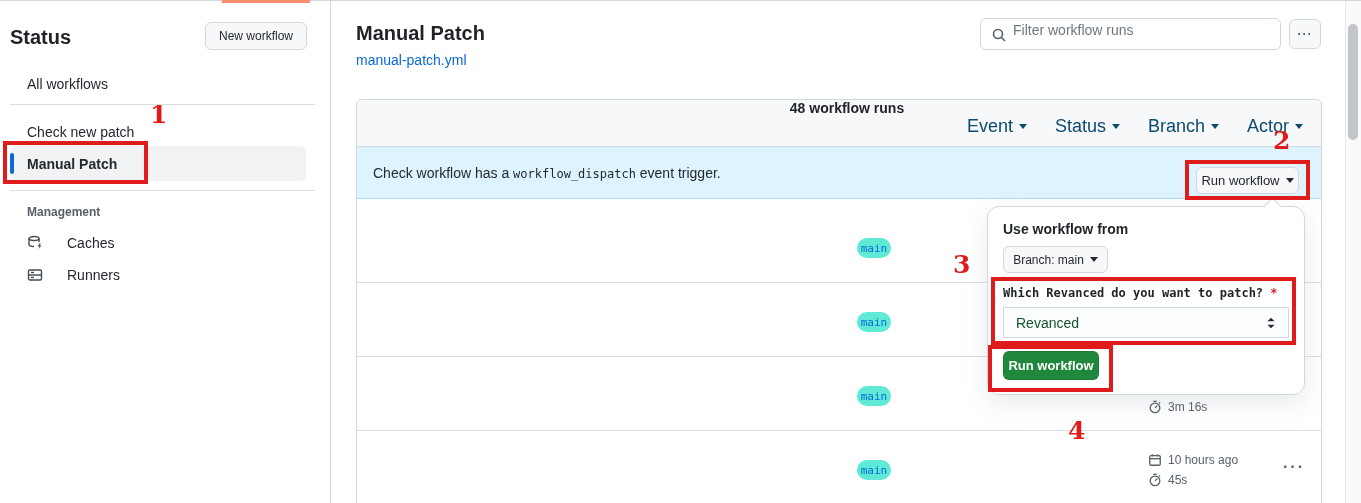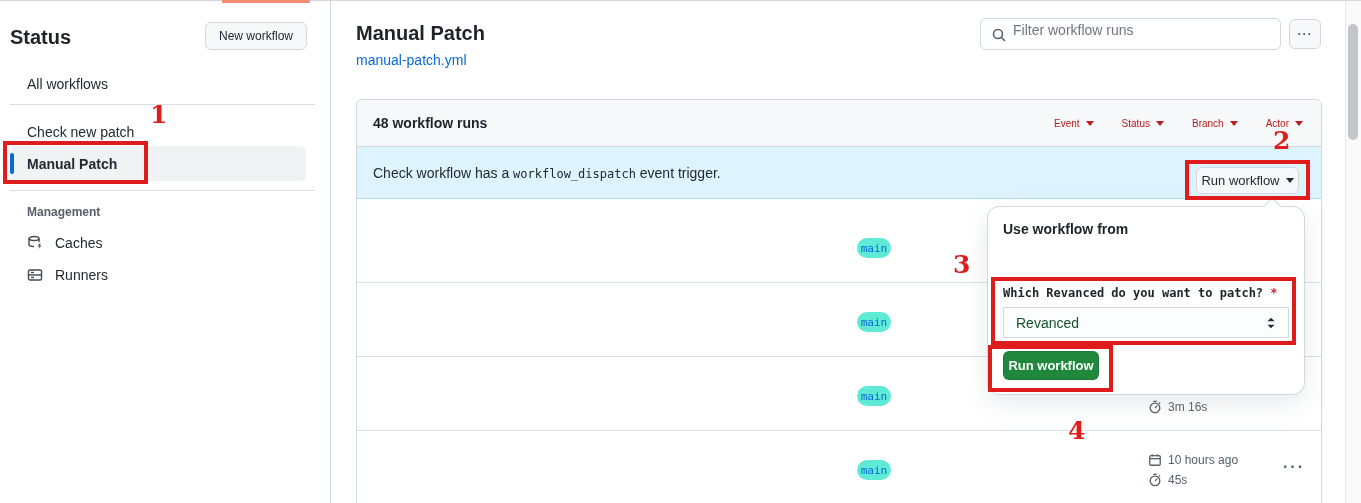--- a/index.html
+++ b/index.html
@@ -16,44 +16,44 @@
   .sidebar-title { left:10px; top:26px; font-size:20px; font-weight:700; }
   .btn { display:flex; align-items:center; justify-content:center;
          background:#f6f8fa; border:1px solid #d0d7de; border-radius:6px;
          font-size:12px; color:#24292f; cursor:pointer; }
   .new-workflow { left:205px; top:22px; width:102px; height:28px; }
   .side-link { font-size:14px; color:#24292f; cursor:pointer; }
   .divider { height:1px; background:#d8dee4; }
   .selected-item { left:10px; top:146px; width:296px; height:35px; background:#f0f2f4; border-radius:6px; }
   .selected-bar { left:10px; top:153px; width:4px; height:21px; background:#0969da; border-radius:2px; }
   .mgmt-heading { left:27px; top:205px; font-size:12px; font-weight:700; color:#57606a; }
-  .side-row { display:flex; align-items:center; gap:12px; cursor:pointer; }
+  .side-row { display:flex; align-items:center; gap:24px; cursor:pointer; }
   .icon16 { width:16px; height:16px; flex:0 0 16px; }
 
   
   .main-title { left:356px; top:22px; font-size:20px; font-weight:700; }
   .file-link { left:356px; top:52px; font-size:14px; color:#0969da; cursor:pointer; }
   .search-box { left:980px; top:18px; width:301px; height:32px; border:1px solid #d0d7de; border-radius:6px; background:#fff; }
   .search-box svg { position:absolute; left:10px; top:8px; }
   .search-box input { position:absolute; left:32px; top:1px; width:260px; height:20px; border:0; outline:0;
                       font-size:14px; font-family:"Liberation Sans",sans-serif; color:#1f2328; background:transparent; }
   .search-box input::placeholder { color:#6e7781; }
   .kebab-btn { left:1289px; top:19px; width:32px; height:30px; letter-spacing:1px; font-weight:700; color:#57606a; }
 
   
   .scroll-track { left:1345px; top:1px; width:16px; height:502px; background:#fafafa; border-left:1px solid #e8e8e8; }
   .scroll-thumb { left:1348px; top:24px; width:10px; height:116px; background:#c2c5c9; border-radius:5px; cursor:pointer; }
 
   
   .list-box { left:356px; top:99px; width:966px; height:405px; border:1px solid #d0d7de; border-radius:6px 6px 0 0; }
   .list-header { left:357px; top:100px; width:964px; height:47px; background:#f6f8fa; border-bottom:1px solid #d0d7de;
-                 border-radius:6px 6px 0 0; display:flex; align-items:center; }
+                 border-radius:6px 6px 0 0; display:flex; align-items:center;flex-direction:column; }
   .count-label { margin-left:16px; font-size:14px; font-weight:700; }
   .filters { margin-left:auto; margin-right:18px; display:flex; gap:28px; }
-  .filter { font-size:10px; color:#b91c1c; cursor:pointer; display:flex; align-items:center;justify-content:flex-end; }
+  .filter { font-size:18px; color:#0c4a6e; cursor:pointer; display:flex; align-items:center;justify-content:flex-end; }
   .caret { width:0; height:0; border-left:4px solid transparent; border-right:4px solid transparent;
            border-top:5px solid currentColor; display:inline-block; margin-left:6px; }
 
   .banner { left:357px; top:147px; width:964px; height:52px; background:#ddf4ff; border-bottom:1px solid #b6d9f2;
             display:flex; align-items:center; }
   .banner-text { margin-left:16px; font-size:14px; color:#24292f; }
   .banner-text code { font-family:"DejaVu Sans Mono", monospace; font-size:12px; color:#24292f; }
   .run-dd-btn { left:1196px; top:167px; width:103px; height:27px; font-size:13px; color:#24292f; }
 
   .run-row { left:357px; width:964px; background:#fff; }
@@ -224,20 +224,24 @@
           <line x1="12.5" y1="4" x2="13.8" y2="2.8"></line>
       </svg>
       <span>45s</span>
     </span>
     <span class="row-kebab" style="top:27px;">···</span>
   </div>
 
   <div class="abs panel-caret"></div>
   <div class="abs panel"></div>
   <div class="abs panel-heading">Use workflow from</div>
+  <button class="abs btn branch-btn">
+    <span>Branch: main</span>
+    <span class="caret"></span>
+  </button>
   <div class="abs panel-label">
     <span>Which Revanced do you want to patch?</span>
     <span class="req">*</span>
   </div>
   <div class="abs panel-select">
     <span class="val">Revanced</span>
     <svg width="14" height="14" viewBox="0 0 16 16" fill="#24292f">
       <path d="M4 6l4-4 4 4H4z"></path>
         <path d="M4 10l4 4 4-4H4z"></path>
     </svg>

